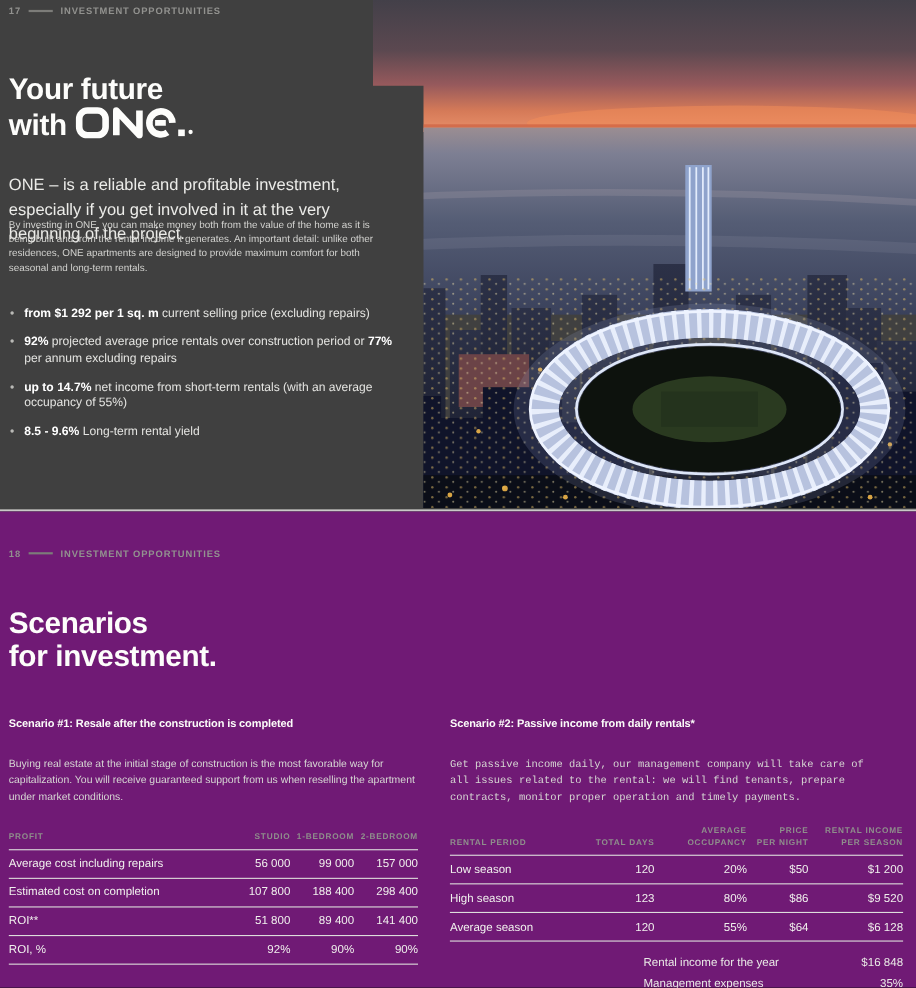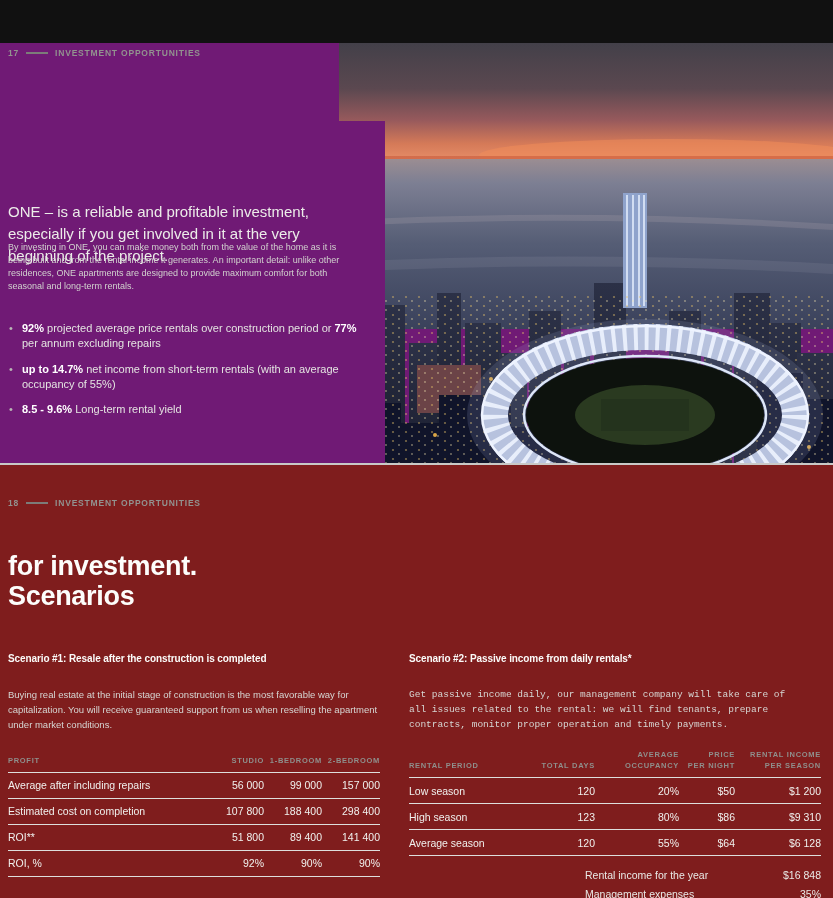--- a/index.html
+++ b/index.html
@@ -3,23 +3,23 @@
 <meta charset="utf-8">
 <style>
   * { margin:0; padding:0; box-sizing:border-box; }
   html,body { background:#111; }
   .canvas {
     position:relative; width:833px; height:898px; overflow:hidden;
     font-family:"Liberation Sans","DejaVu Sans",sans-serif;
     color:#f2f2ef;
   }
   .page { position:absolute; left:0; width:833px; }
-  .page1 { top:0; height:463px; background:#701a75;margin-top:43px; }
+  .page1 { top:0; height:463px; background:#404040; }
   .divider { position:absolute; top:463px; left:0; width:833px; height:2px; background:#c9c9c7; }
-  .page2 { top:465px; height:433px; background:#7f1d1d; }
+  .page2 { top:465px; height:433px; background:#701a75; }
 
   
   .eyebrow { position:absolute; left:8px; display:flex; align-items:center; gap:7px;
              color:#92928f; font-size:8.5px; font-weight:bold; letter-spacing:0.8px; }
   .page1 .eyebrow { top:5px; }
   .page2 .eyebrow { top:33px; }
   .eyebrow .rule { width:22px; height:2px; background:#7c7c79; }
 
   
   .title { position:absolute; left:8px; color:#fdfdfb; font-weight:bold;
@@ -175,61 +175,79 @@
         <ellipse cx="306" cy="372" rx="150" ry="78" fill="none" stroke="#b7c2de" stroke-width="26"></ellipse>
         <ellipse cx="306" cy="372" rx="150" ry="78" fill="none" stroke="#e8eefb" stroke-width="26" stroke-dasharray="4 7"></ellipse>
         <ellipse cx="306" cy="372" rx="163" ry="89" fill="none" stroke="#eef3ff" stroke-width="2.5"></ellipse>
         <ellipse cx="306" cy="372" rx="121" ry="59" fill="none" stroke="#dde6f8" stroke-width="2.5"></ellipse>
         <ellipse cx="306" cy="372" rx="119" ry="57" fill="#0d120d"></ellipse>
         <ellipse cx="306" cy="372" rx="70" ry="30" fill="#2a3a20"></ellipse>
         <rect x="262" y="356" width="88" height="32" fill="#24331d"></rect>
       </svg>
     </div>
 
+    <h1 class="title">
+      <span class="line">Your future</span>
+      <span class="line">
+        <span>with</span>
+        <span class="logo-wrap">
+          <span class="sr-only">ONE.</span>
+          <svg width="113" height="30" viewBox="0 0 150 40">
+            <rect x="5" y="6" width="32" height="30" rx="10" fill="none" stroke="#fdfdfb" stroke-width="8"></rect>
+            <path d="M50 36 L50 6 L78 36 L78 6" fill="none" stroke="#fdfdfb" stroke-width="8" stroke-linejoin="round"></path>
+            <circle cx="104" cy="21" r="14" fill="none" stroke="#fdfdfb" stroke-width="8" stroke-dasharray="74 14" transform="rotate(55 104 21)"></circle>
+            <line x1="97" y1="21" x2="110" y2="21" stroke="#fdfdfb" stroke-width="7"></line>
+            <rect x="125" y="29" width="8" height="8" fill="#fdfdfb"></rect>
+            <circle cx="140" cy="32" r="2.6" fill="#fdfdfb"></circle>
+          </svg>
+        </span>
+      </span>
+    </h1>
 
     <p class="intro">ONE – is a reliable and profitable investment, especially if you get involved in it at the very beginning of the project.</p>
     <p class="bodytext">By investing in ONE, you can make money both from the value of the home as it is being built and from the rental income it generates. An important detail: unlike other residences, ONE apartments are designed to provide maximum comfort for both seasonal and long-term rentals.</p>
 
     <ul class="bullets">
+      <li><span class="b">from $1 292 per 1 sq. m</span><span> current selling price (excluding repairs)</span></li>
       <li><span class="b">92%</span><span> projected average price rentals over construction period or </span><span class="b">77%</span><span> per annum excluding repairs</span></li>
       <li><span class="b">up to 14.7%</span><span> net income from short-term rentals (with an average occupancy of 55%)</span></li>
       <li><span class="b">8.5 - 9.6%</span><span> Long-term rental yield</span></li>
     </ul>
   </section>
 
   <div class="divider"></div>
 
   <section class="page page2">
 
     <div class="eyebrow">
       <span>18</span>
       <span class="rule"></span>
       <span>INVESTMENT OPPORTUNITIES</span>
     </div>
 
     <h1 class="title">
+      <span class="line">Scenarios</span>
       <span class="line">for investment.</span>
-      <span class="line">Scenarios</span>
     </h1>
 
     <div class="cols">
 
       <div class="col-left">
         <h2 class="scenario-title">Scenario #1: Resale after the construction is completed</h2>
         <p class="scenario-desc">Buying real estate at the initial stage of construction is the most favorable way for capitalization. You will receive guaranteed support from us when reselling the apartment under market conditions.</p>
 
         <div class="tbl t1">
           <div class="trow thead">
             <span class="hc">PROFIT</span>
             <span class="hc">STUDIO</span>
             <span class="hc">1-BEDROOM</span>
             <span class="hc">2-BEDROOM</span>
           </div>
           <div class="trow">
-            <span class="cell">Average after including repairs</span>
+            <span class="cell">Average cost including repairs</span>
             <span class="cell num">56 000</span>
             <span class="cell num">99 000</span>
             <span class="cell num">157 000</span>
           </div>
           <div class="trow">
             <span class="cell">Estimated cost on completion</span>
             <span class="cell num">107 800</span>
             <span class="cell num">188 400</span>
             <span class="cell num">298 400</span>
           </div>
@@ -269,21 +287,21 @@
             <span class="cell num">120</span>
             <span class="cell num">20%</span>
             <span class="cell num">$50</span>
             <span class="cell num">$1 200</span>
           </div>
           <div class="trow">
             <span class="cell">High season</span>
             <span class="cell num">123</span>
             <span class="cell num">80%</span>
             <span class="cell num">$86</span>
-            <span class="cell num">$9 310</span>
+            <span class="cell num">$9 520</span>
           </div>
           <div class="trow">
             <span class="cell">Average season</span>
             <span class="cell num">120</span>
             <span class="cell num">55%</span>
             <span class="cell num">$64</span>
             <span class="cell num">$6 128</span>
           </div>
         </div>
 

